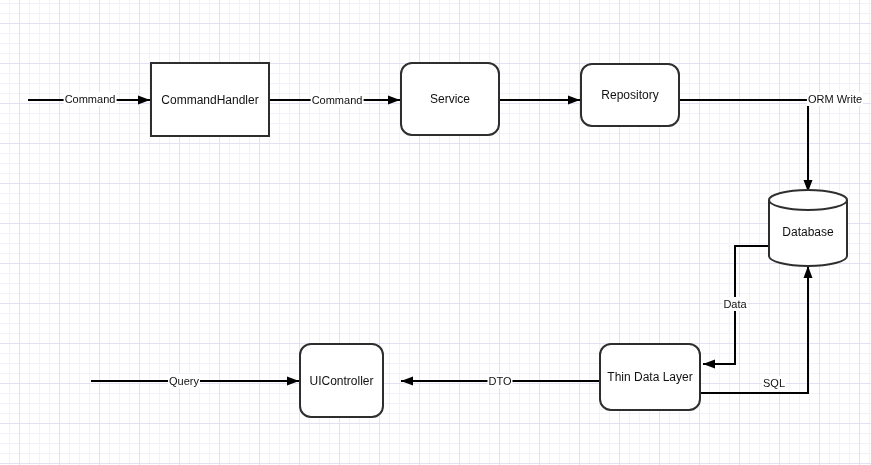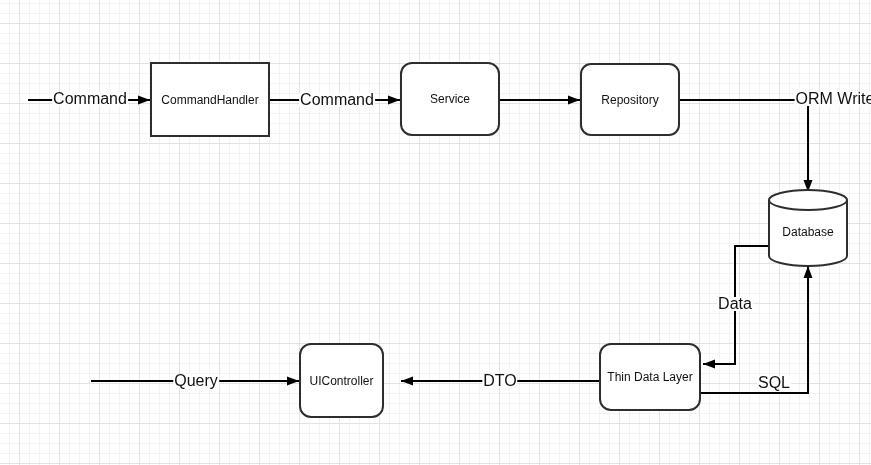--- a/index.html
+++ b/index.html
@@ -58,21 +58,21 @@
   .node.cylinder .node-label {
     position: relative;
     padding-top: 8px;
   }
   .node-label { pointer-events: none; }
   .edge-label {
     position: absolute;
     transform: translate(-50%, -50%);
     background: #ffffff;
     padding: 0 1px;
-    font-size: 16px;
+    font-size: 11px;
     color: #111111;
     white-space: nowrap;
     line-height: 14px;
   }
 </style>
 </head>
 <body>
 
 <div class="canvas">
 
@@ -93,21 +93,21 @@
   </svg>
 
   <div class="node" style="left:150px; top:62px; width:120px; height:75px;">
     <span class="node-label">CommandHandler</span>
   </div>
 
   <div class="node rounded" style="left:400px; top:62px; width:100px; height:74px;text-align:right;">
     <span class="node-label">Service</span>
   </div>
 
-  <div class="node rounded" style="left:580px; top:63px; width:100px; height:73px;border-radius:11px;">
+  <div class="node rounded" style="left:580px; top:63px; width:100px; height:64px;">
     <span class="node-label">Repository</span>
   </div>
 
   <div class="node cylinder" style="left:768px; top:189px; width:80px; height:78px;">
     <svg width="80" height="78" viewBox="0 0 80 78">
       <path d="M1,11 L1,67 A39 10 0 0 0 79,67 L79,11 A39 10 0 0 0 1,11 Z" fill="#ffffff" stroke="none"></path>
       <path d="M1,11 L1,67 A39 10 0 0 0 79,67 L79,11" fill="none" stroke="#2e2e2e" stroke-width="2"></path>
       <ellipse cx="40" cy="11" rx="39" ry="10" fill="#ffffff" stroke="#2e2e2e" stroke-width="2"></ellipse>
     </svg>
     <span class="node-label">Database</span>
@@ -119,16 +119,16 @@
 
   <div class="node rounded" style="left:599px; top:343px; width:102px; height:68px;">
     <span class="node-label">Thin Data Layer</span>
   </div>
 
   <span class="edge-label" style="left:90px; top:99px;">Command</span>
   <span class="edge-label" style="left:337px; top:100px;">Command</span>
   <span class="edge-label" style="left:790px; top:99px;margin-left:45px;">ORM Write</span>
   <span class="edge-label" style="left:735px; top:304px;">Data</span>
   <span class="edge-label" style="left:774px; top:383px;">SQL</span>
-  <span class="edge-label" style="left:196px; top:381px;">Query</span>
+  <span class="edge-label" style="left:184px; top:381px;">Query</span>
   <span class="edge-label" style="left:500px; top:381px;">DTO</span>
 
 </div>
 
 </body></html>

